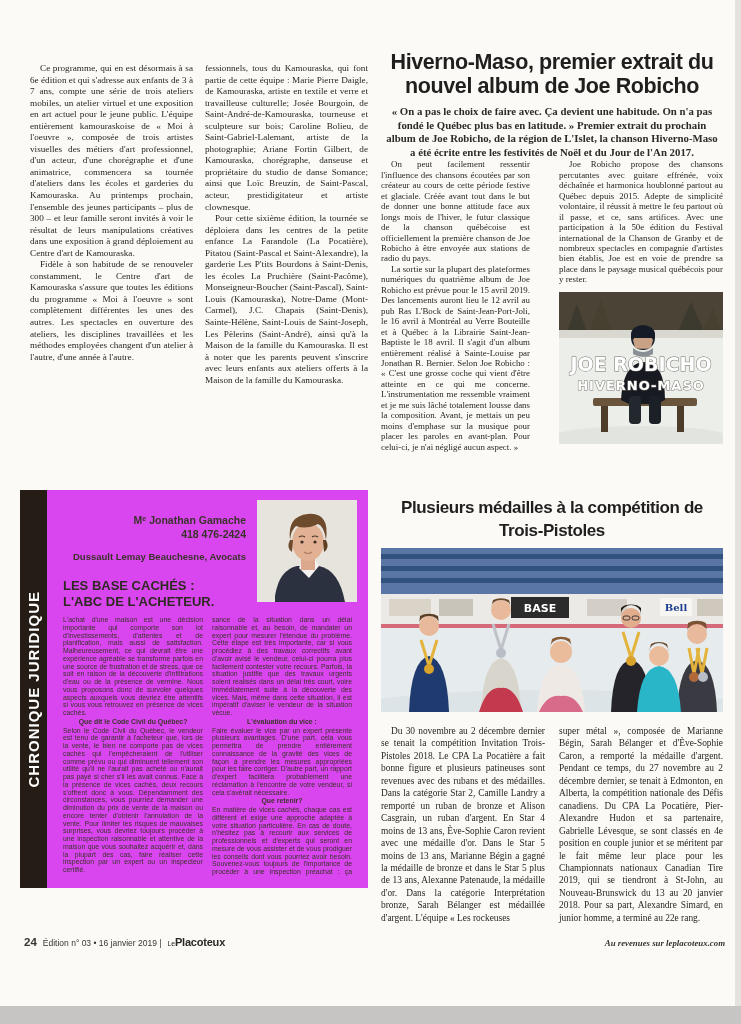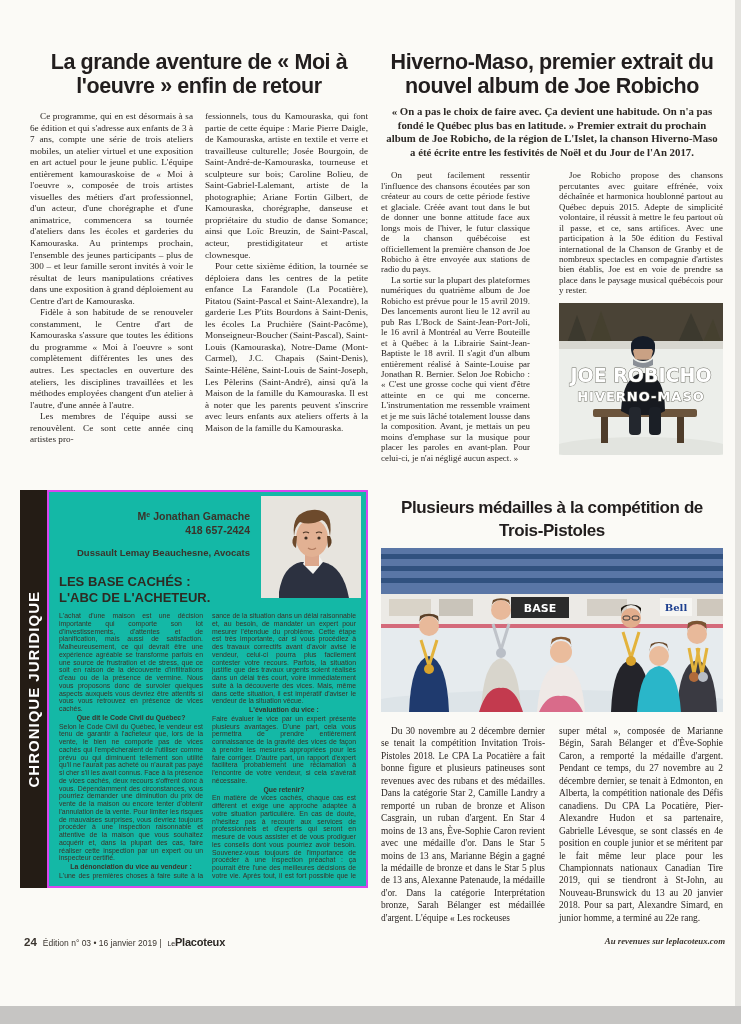--- a/index.html
+++ b/index.html
@@ -20,31 +20,31 @@
   .art1 h1{font-size:21.5px;line-height:24px;}
   .art1 .lede{font-size:10.8px;line-height:13.6px;}
   .art1 .cols{margin-top:13px;gap:12px;}
   .art1 .col{width:163px;}
   .art1 .col p{font-size:9.2px;line-height:11.55px;}
 
   
   .art2{position:absolute;left:381px;top:50px;width:342px;}
   .art2 h1{font-size:21.5px;line-height:24px;}
   .art2 .lede{font-size:10.8px;line-height:13.6px;}
-  .art2 .cols{margin-top:11px;gap:29px;}
+  .art2 .cols{gap:29px;}
   .art2 .col{width:164px;}
   .art2 .col p{font-size:8.9px;line-height:10.45px;}
   .joe-photo{margin-top:7px;display:block;}
 
   
   .chronique{position:absolute;left:20px;top:490px;width:348px;height:398px;display:flex;}
   .vbar{width:27px;background:#241c15;display:flex;align-items:center;justify-content:center;}
   .vbar span{writing-mode:vertical-rl;transform:rotate(180deg);color:#ffffff;
              font-family:"Liberation Sans", sans-serif;font-weight:700;font-size:15px;letter-spacing:1px;white-space:nowrap;}
-  .cbox{position:relative;flex:1;background:#14b8a6;border:2px solid #d946ef;
+  .cbox{position:relative;flex:1;background:#d946ef;border:6px solid #d946ef;
         font-family:"Liberation Sans", sans-serif;color:#3b332a;}
   .ad-text{position:absolute;top:18px;right:116px;width:190px;text-align:right;}
   .ad-lawyer{font-weight:700;font-size:10.5px;margin:0;}
   .ad-phone{font-weight:700;font-size:10.5px;margin:2px 0 0 0;}
   .ad-firm{font-weight:700;font-size:9.5px;margin:11px 0 0 0;}
   .ad-photo{position:absolute;top:4px;right:5px;}
   .cv-title{position:absolute;left:10px;top:82px;font-weight:700;font-size:13px;line-height:15.5px;color:#2e2a22;}
   .cv-cols{position:absolute;left:10px;right:10px;top:120px;bottom:6px;display:flex;gap:9px;overflow:hidden;}
   .cv-col{flex:1;font-size:6.9px;line-height:7.75px;text-align:justify;}
   .cv-col p{margin:0 0 1px 0;}
@@ -55,40 +55,38 @@
   .art3 h1{font-size:17px;line-height:22.5px;}
   .skate-photo{display:block;margin-top:6px;}
   .caption{font-size:9.6px;line-height:12px;font-weight:700;font-style:italic;color:#2e2a26;
            margin-top:5px;text-align:justify;}
   .art3 .cols{margin-top:13px;gap:14px;}
   .art3 .col{width:164px;}
   .art3 .col p{font-size:9.4px;line-height:12.45px;}
 
   
   .footer{position:absolute;left:24px;right:16px;top:936px;display:flex;
-          justify-content:space-between;align-items:flex-start;}
+          justify-content:space-between;align-items:flex-end;}
   .footer-left{display:flex;align-items:baseline;gap:6px;font-family:"Liberation Sans", sans-serif;color:#3a342e;}
   .pageno{font-weight:700;font-size:11.5px;}
   .edition{font-size:8.5px;}
   .brand{font-weight:700;font-size:11px;letter-spacing:-0.2px;color:#2c2825;}
   .brand .le{font-weight:400;font-size:7px;}
   .footer-right{font-style:italic;font-weight:700;font-size:8.8px;color:#3a342e;}
 </style>
 </head>
 <body>
 
 <div class="stage">
 
   <section class="art1">
-    <h1>La grande aventure de « Moi à l'oeuvre » enfin de retour</h1>
     <div class="cols">
       <div class="col">
         <p class="ind">Ce programme, qui en est désormais à sa 6e édition et qui s'adresse aux enfants de 3 à 7 ans, compte une série de trois ateliers mobiles, un atelier virtuel et une exposition en art actuel pour le jeune public. L'équipe entièrement kamouraskoise de « Moi à l'oeuvre », composée de trois artistes visuelles des métiers d'art professionnel, d'un acteur, d'une chorégraphe et d'une animatrice, commencera sa tournée d'ateliers dans les écoles et garderies du Kamouraska. Au printemps prochain, l'ensemble des jeunes participants – plus de 300 – et leur famille seront invités à voir le résultat de leurs manipulations créatives dans une exposition à grand déploiement au Centre d'art de Kamouraska.</p>
         <p class="ind">Fidèle à son habitude de se renouveler constamment, le Centre d'art de Kamouraska s'assure que toutes les éditions du programme « Moi à l'oeuvre » sont complètement différentes les unes des autres. Les spectacles en ouverture des ateliers, les disciplines travaillées et les méthodes employées changent d'un atelier à l'autre, d'une année à l'autre.</p>
-        <p class="ind">Les membres de l'équipe aussi se renouvèlent. Ce sont cette année cinq artistes pro-</p>
       </div>
       <div class="col">
         <p>fessionnels, tous du Kamouraska, qui font partie de cette équipe : Marie Pierre Daigle, de Kamouraska, artiste en textile et verre et travailleuse culturelle; Josée Bourgoin, de Saint-André-de-Kamouraska, tourneuse et sculpteure sur bois; Caroline Bolieu, de Saint-Gabriel-Lalemant, artiste de la photographie; Ariane Fortin Gilbert, de Kamouraska, chorégraphe, danseuse et propriétaire du studio de danse Somance; ainsi que Loïc Breuzin, de Saint-Pascal, acteur, prestidigitateur et artiste clownesque.</p>
         <p class="ind">Pour cette sixième édition, la tournée se déploiera dans les centres de la petite enfance La Farandole (La Pocatière), Pitatou (Saint-Pascal et Saint-Alexandre), la garderie Les P'tits Bourdons à Saint-Denis, les écoles La Pruchière (Saint-Pacôme), Monseigneur-Boucher (Saint-Pascal), Saint-Louis (Kamouraska), Notre-Dame (Mont-Carmel), J.C. Chapais (Saint-Denis), Sainte-Hélène, Saint-Louis de Saint-Joseph, Les Pèlerins (Saint-André), ainsi qu'à la Maison de la famille du Kamouraska. Il est à noter que les parents peuvent s'inscrire avec leurs enfants aux ateliers offerts à la Maison de la famille du Kamouraska.</p>
       </div>
     </div>
   </section>
 
   <section class="art2">
     <h1>Hiverno-Maso, premier extrait du nouvel album de Joe Robicho</h1>
@@ -128,21 +126,21 @@
     </div>
   </section>
 
   <section class="chronique">
     <div class="vbar">
       <span>CHRONIQUE JURIDIQUE</span>
     </div>
     <div class="cbox">
       <div class="ad-text">
         <p class="ad-lawyer">Mᵉ Jonathan Gamache</p>
-        <p class="ad-phone">418 657-2424</p>
+        <p class="ad-phone">418 476-2424</p>
         <p class="ad-firm">Dussault Lemay Beauchesne, Avocats</p>
       </div>
       <svg class="ad-photo" width="100" height="102" viewBox="0 0 100 102">
         <rect x="0" y="0" width="100" height="102" fill="#e7e4de"></rect>
         <rect x="0" y="0" width="100" height="102" fill="url(#none)"></rect>
         <path d="M18 96 q4 -26 22 -30 l22 0 q20 4 26 36 l-70 0 Z" fill="#2c3140"></path>
         <path d="M42 68 l10 10 l10 -12 l-4 -6 l-12 0 Z" fill="#f4f3f0"></path>
         <rect x="44" y="56" width="14" height="14" fill="#dca88d"></rect>
         <ellipse cx="51" cy="42" rx="16" ry="19" fill="#e2b193"></ellipse>
         <path d="M33 40 q-3 -24 18 -26 q22 -2 18 26 q-2 -14 -8 -16 q-12 6 -22 2 q-5 4 -6 14 Z" fill="#6d4a2c"></path>

